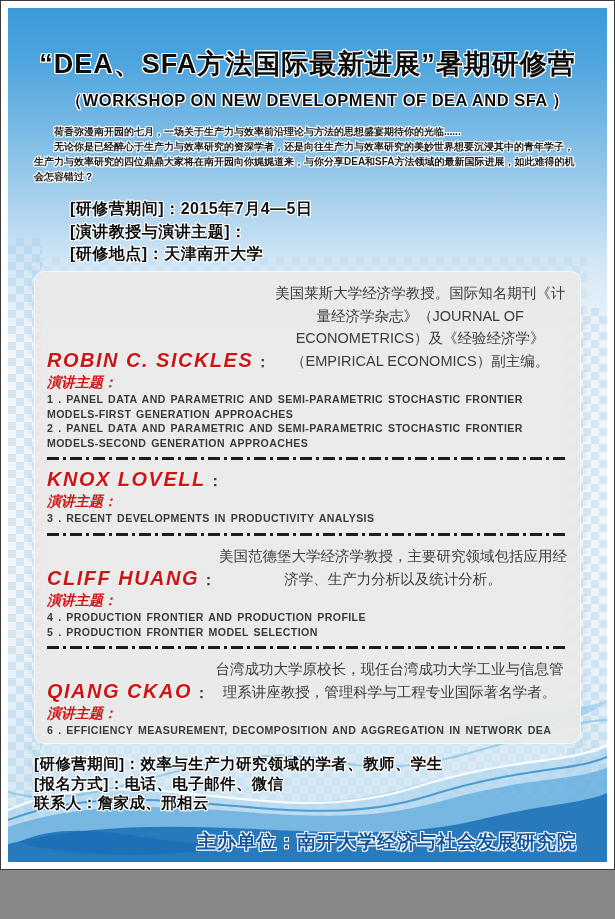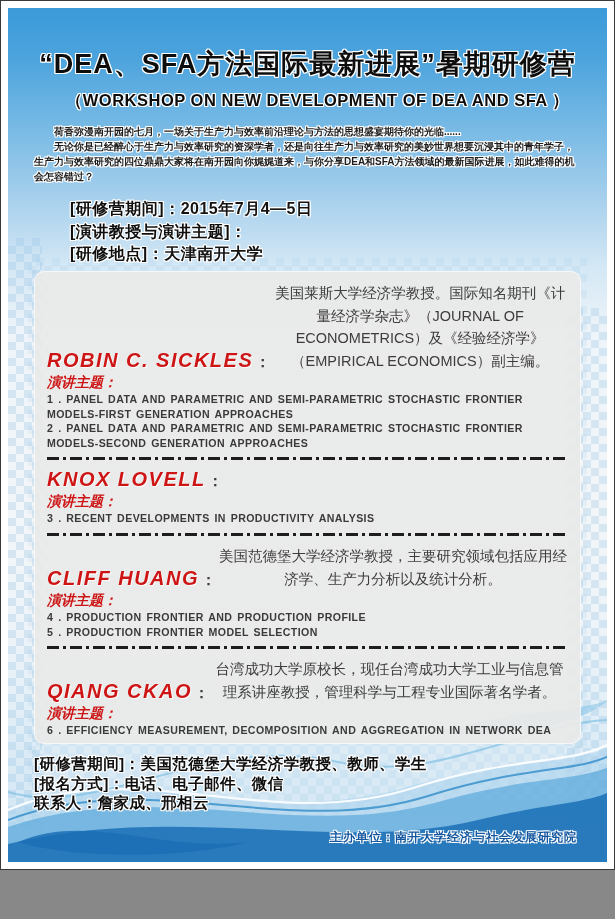--- a/index.html
+++ b/index.html
@@ -58,22 +58,22 @@
   .topic{font-size:10.6px;font-weight:bold;color:#3a3a3a;line-height:1.38;
          letter-spacing:.4px;word-spacing:1.5px;}
   .divider{height:3px;margin:7px 0 6px 0;
     background:repeating-linear-gradient(90deg,#1d1d1d 0 12px,transparent 12px 16px,
                #1d1d1d 16px 19px,transparent 19px 23px);}
 
   .registration{margin:10px 0 0 26px;}
   .reg-line{font-size:15.5px;font-weight:bold;color:#0f0f0f;line-height:1.28;letter-spacing:.4px;}
 
   .organizer{
-    position:absolute;right:30px;bottom:16px;z-index:5;
-    font-size:12px;font-weight:bold;color:#14569e;letter-spacing:1px;
+    position:absolute;right:30px;bottom:7px;z-index:5;
+    font-size:19px;font-weight:bold;color:#14569e;letter-spacing:1px;
     text-shadow:-1px -1px 0 #fff,1px -1px 0 #fff,-1px 1px 0 #fff,1px 1px 0 #fff;
     margin-left:36px;
   }
 
   .waves{position:absolute;left:0;right:0;bottom:0;z-index:2;display:block;}
 </style>
 </head>
 <body>
 
 <div class="page">
@@ -162,21 +162,21 @@
             <div class="spk-bio">台湾成功大学原校长，现任台湾成功大学工业与信息管理系讲座教授，管理科学与工程专业国际著名学者。</div>
           </div>
           <div class="topics-label">演讲主题：</div>
           <div class="topic">6 . EFFICIENCY MEASUREMENT, DECOMPOSITION AND AGGREGATION IN NETWORK DEA</div>
         </div>
 
       </div>
 
       <div class="registration">
         <div class="reg-line outline-w">
-          <span>[研修营期间]：</span><span>美国范德堡大学经济学教授、教师、学生</span>
+          <span>[研修营期间]：</span><span>效率与生产力研究领域的学者、教师、学生</span>
         </div>
         <div class="reg-line outline-w">
           <span>[报名方式]：</span><span>电话、电子邮件、微信</span>
         </div>
         <div class="reg-line outline-w">
           <span>联系人：</span><span>詹家成、邢相云</span>
         </div>
 
       </div>
 

